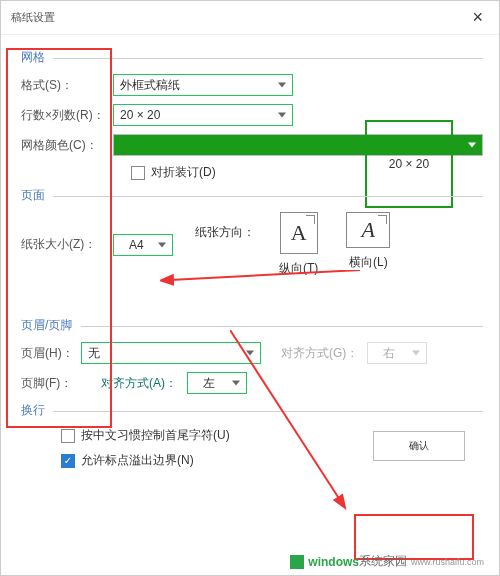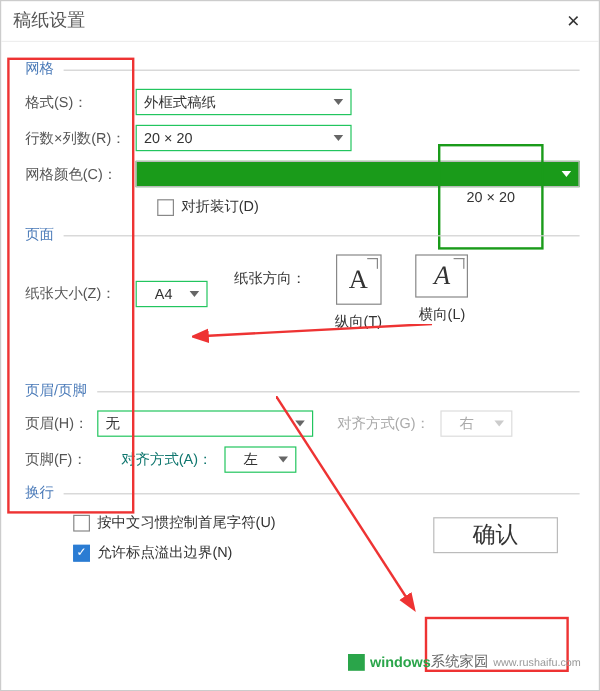--- a/index.html
+++ b/index.html
@@ -1,19 +1,19 @@
 <!DOCTYPE html>
 <html><head>
 <meta charset="utf-8">
 <style>
 * { box-sizing: border-box; margin: 0; padding: 0; }
 body { font-family: "Microsoft YaHei", sans-serif; font-size: 12px; color: #333; background: #fff; width: 500px; height: 576px; position: relative; }
 .dialog { width: 500px; height: 576px; border: 1px solid #ccc; }
 .titlebar { display: flex; justify-content: space-between; align-items: center; padding: 6px 10px; border-bottom: 1px solid #eee; }
-.title { font-size: 15px; color: #555; }
+.title { font-size: 11px; color: #555; }
 .close { font-size: 18px; color: #333; cursor: pointer; padding: 0 6px; }
 .body { padding: 8px 16px 8px 20px; position: relative; }
 .section-label { color: #4a7ab8; font-size: 12px; margin-top: 6px; margin-bottom: 6px; position: relative; }
 .section-label::after { content: ""; position: absolute; left: 32px; right: 0; top: 50%; height: 1px; background: #d0d0d0; }
 .section-label.wide::after { left: 60px; }
 .row { display: flex; align-items: center; margin: 8px 0; }
 .lbl { width: 92px; color: #555; flex-shrink: 0; }
 .select { flex: 1; height: 22px; border: 1px solid #22c55e; background: #fff; padding: 0 20px 0 6px; position: relative; font-size: 12px; display: flex; align-items: center; }
 .select.small { flex: 0 0 60px; padding-left: 15px; }
 .select.mid { flex: 0 0 180px; }
@@ -28,26 +28,26 @@
 .preview { position: absolute; right: 30px; top: 46px; width: 88px; height: 88px; border: 2px solid #1a9b1a; display: flex; align-items: center; justify-content: center; font-size: 12px; color: #333; }
 .grid-area { position: relative; }
 .orient { display: inline-flex; flex-direction: column; align-items: center; margin: 0 14px; }
 .orient-box { width: 38px; height: 42px; border: 1px solid #888; display: flex; align-items: center; justify-content: center; font-family: serif; font-size: 22px; position: relative; margin-bottom: 6px; }
 .orient-box.landscape { width: 44px; height: 36px; font-style: italic; }
 .orient-box::after { content: ""; position: absolute; top: 2px; right: 2px; width: 8px; height: 8px; border-top: 1px solid #888; border-right: 1px solid #888; background: #fff; }
 .orient-row { display: flex; align-items: flex-start; margin-left: 4px; }
 .orient-lbl { margin-right: 10px; padding-top: 12px; }
 .align-lbl { width: 86px; color: #0f766e; }
 .align-lbl.dis { color: #aaa; }
-.ok-btn { position: absolute; right: 34px; bottom: 24px; width: 104px; height: 30px; border: 1px solid #bbb; background: #fff; display: flex; align-items: center; justify-content: center; font-size: 19px; }
+.ok-btn { position: absolute; right: 34px; bottom: 24px; width: 92px; height: 30px; border: 1px solid #bbb; background: #fff; display: flex; align-items: center; justify-content: center; font-size: 10px; }
 .red-box1 { position: absolute; left: 6px; top: 48px; width: 106px; height: 380px; border: 2px solid #e33; pointer-events: none; }
 .red-box2 { position: absolute; right: 26px; bottom: 16px; width: 120px; height: 46px; border: 2px solid #e33; pointer-events: none; }
 .arrow1 { position: absolute; left: 160px; top: 270px; pointer-events: none; }
 .arrow2 { position: absolute; left: 230px; top: 330px; pointer-events: none; }
-.watermark { position: absolute; right: 16px; bottom: 16px; font-size: 12px; color: #666; display: flex; align-items: center; pointer-events:none;}
+.watermark { position: absolute; right: 16px; bottom: 6px; font-size: 12px; color: #666; display: flex; align-items: center; pointer-events:none;}
 .wm-logo { width: 14px; height: 14px; background: #2aa54a; margin-right: 4px; display: inline-block; }
 .wm-b { color: #2aa54a; font-weight: bold; }
 .gap { width: 18px; }
 .hf-row { display:flex; align-items:center; margin: 8px 0; }
 .hf-lbl { width: 60px; color:#555;}
 </style>
 </head>
 <body>
 
 <div class="dialog">

